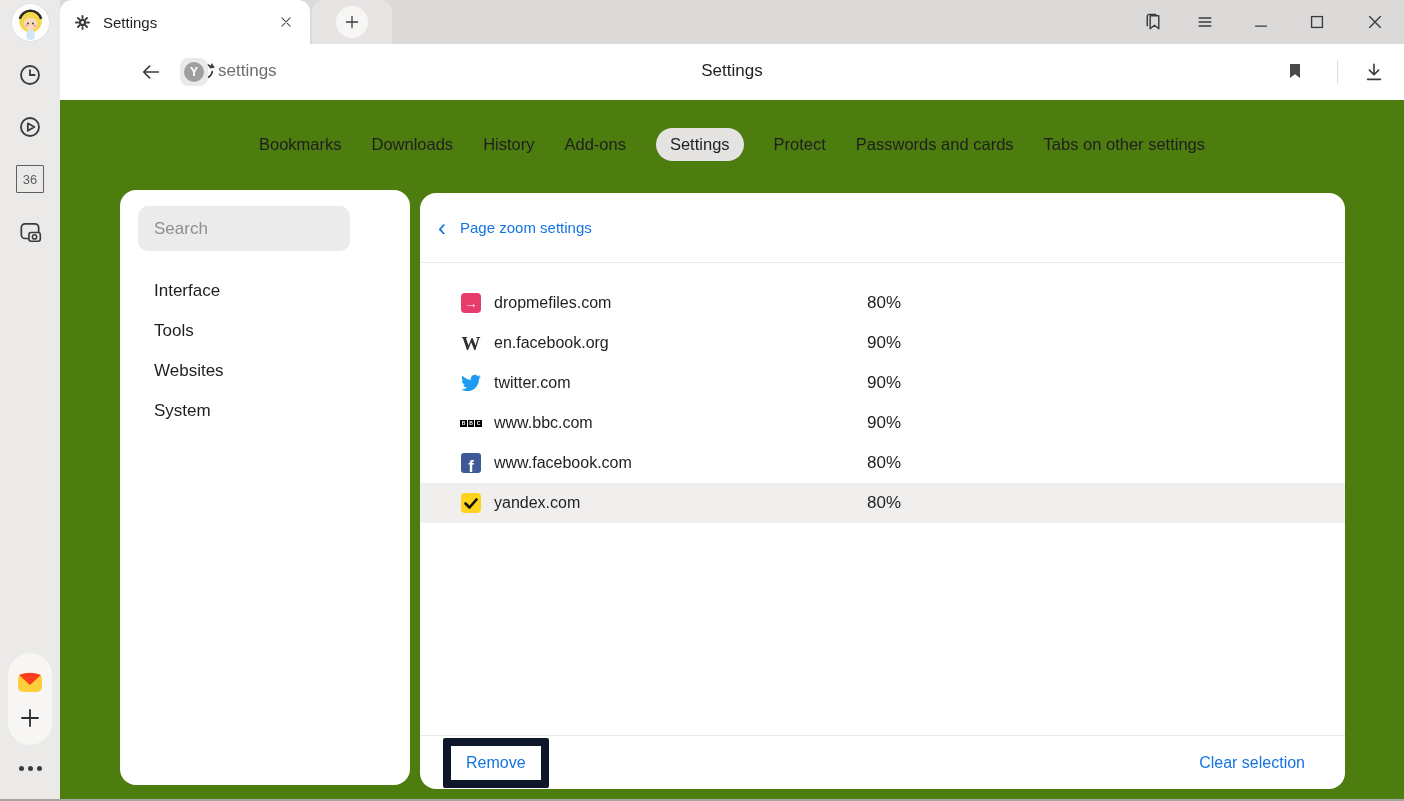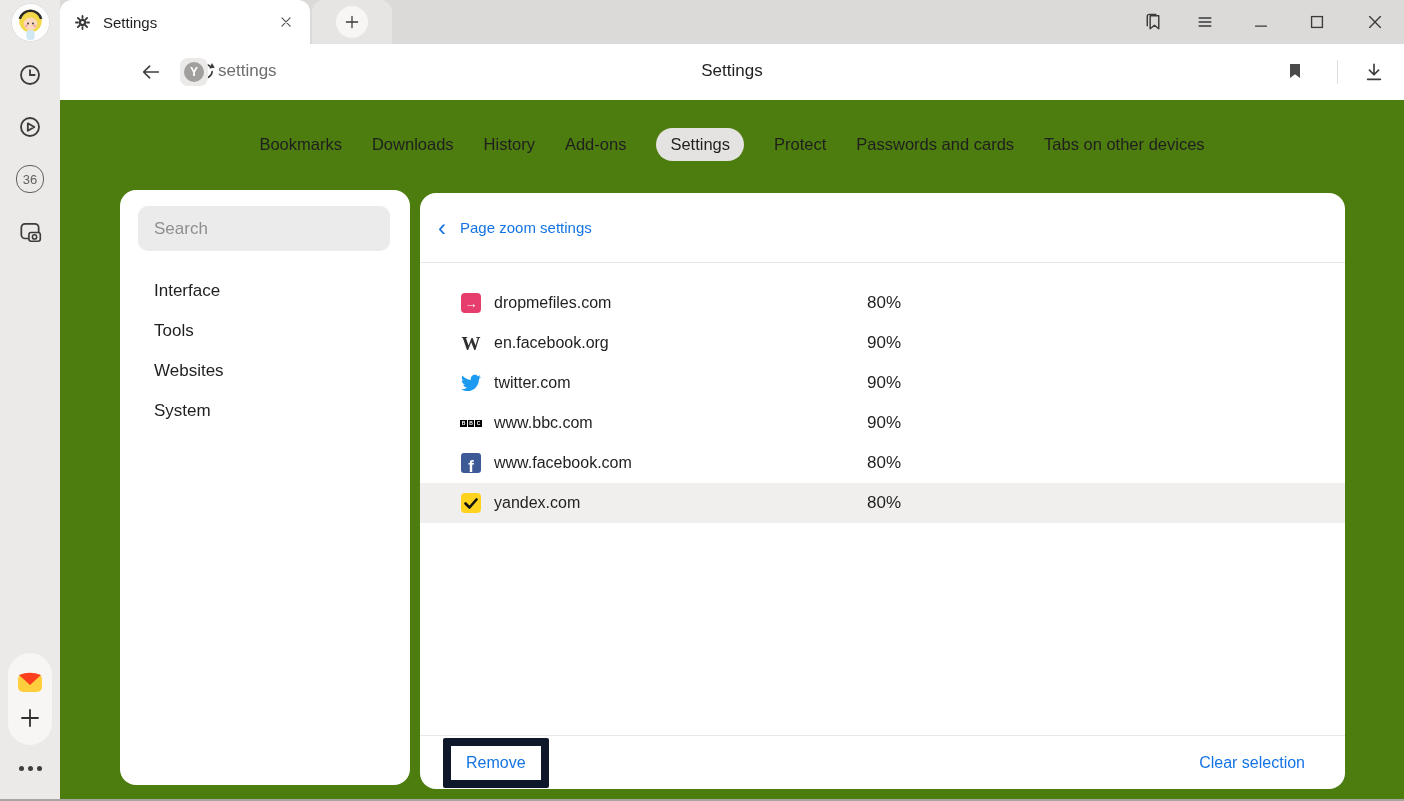--- a/index.html
+++ b/index.html
@@ -4,21 +4,21 @@
 <style>
   * { margin:0; padding:0; box-sizing:border-box; }
   html,body { background:#ddd; }
   body { font-family:"Liberation Sans", sans-serif; }
   .window { position:relative; width:1404px; height:801px; background:#f1efed; overflow:hidden; border-bottom:2px solid #a8a6a5; }
 
   
   .rail { position:absolute; left:0; top:0; width:60px; height:100%; background:#ebeae8; z-index:6; }
   .avatar { position:absolute; left:12px; top:4px; width:37px; height:37px; border-radius:50%; background:#fff; overflow:hidden; cursor:pointer; box-shadow:0 0 0 1px rgba(0,0,0,.04);}
   .rail-icon { position:absolute; left:17px; width:26px; height:26px; cursor:pointer; }
-  .badge36 { position:absolute; left:16px; width:28px; height:28px; border:1.7px solid #5f5f5f; border-radius:13px; display:flex; align-items:center; justify-content:center; font-size:13px; color:#5f5f5f; cursor:pointer; }
+  .badge36 { position:absolute; left:16px; width:28px; height:28px; border:1.7px solid #5f5f5f; border-radius:1px; display:flex; align-items:center; justify-content:center; font-size:13px; color:#5f5f5f; cursor:pointer; }
   .mail-group { position:absolute; left:8px; top:653px; width:44px; height:92px; border-radius:22px; background:#f7f6f5; display:flex; flex-direction:column; align-items:center; justify-content:center; gap:8px; }
   .mail-icon { width:30px; height:30px; cursor:pointer; }
   .plus-icon { width:24px; height:24px; cursor:pointer; }
   .dots { position:absolute; left:0; top:766px; width:60px; display:flex; justify-content:center; gap:4px; cursor:pointer; }
   .dots i { width:5px; height:5px; border-radius:50%; background:#3d3d3d; }
 
   
   .tabbar { position:absolute; left:60px; top:0; right:0; height:44px; background:#dcdad9; }
   .tab-active { position:absolute; left:0; top:0; width:250px; height:44px; background:#fff; border-radius:12px 12px 0 0; display:flex; align-items:center; padding:0 14px; cursor:pointer; }
   .tab-active .title { flex:1; margin-left:12px; font-size:15px; color:#1f1f1f; }
@@ -36,21 +36,21 @@
   .tb-title { position:absolute; left:0; right:0; top:17px; text-align:center; font-size:17px; color:#1f1f1f; pointer-events:none; }
   .tb-divider { position:absolute; right:66px; top:16px; width:1px; height:24px; background:#ddd; }
 
   
   .content { position:absolute; left:60px; top:100px; right:0; bottom:0; background:#4d7c0f; }
   .navtabs { position:absolute; top:28px; left:0; right:0; display:flex; justify-content:center; align-items:center; gap:30px; font-size:16.5px; color:#1f1f1f; }
   .navtab { padding:7px 0; cursor:pointer; white-space:nowrap; }
   .navtab.active { background:#e5e3e2; border-radius:18px; padding:7px 14px; }
 
   .panel-sidebar { position:absolute; left:60px; top:90px; width:290px; height:595px; background:#fff; border-radius:16px; }
-  .search-input { display:block; margin:16px 20px 0 18px; width:252px; height:45px; background:#ebebeb; border:none; border-radius:10px; padding:0 16px; font-size:17px; color:#333; font-family:"Liberation Sans", sans-serif; outline:none; }
+  .search-input { display:block; margin:16px 20px 0 18px; width:212px; height:45px; background:#ebebeb; border:none; border-radius:10px; padding:0 16px; font-size:17px; color:#333; font-family:"Liberation Sans", sans-serif; outline:none; }
   .search-input::placeholder { color:#8f8f8f; }
   .side-list { margin-top:20px; padding-left:34px; }
   .side-item { height:40px; line-height:40px; font-size:17px; color:#1f1f1f; cursor:pointer; }
 
   .panel-main { position:absolute; left:360px; top:93px; width:925px; height:596px; background:#fff; border-radius:16px; display:flex; flex-direction:column; overflow:hidden; }
   .pm-header { height:69px; flex:none; display:flex; align-items:center; padding-left:18px; color:#1574e4; cursor:pointer; }
   .pm-header .chev { font-size:24px; width:22px; line-height:1; }
   .pm-header .pm-title { font-size:15px; }
   .h-divider { height:1px; background:#e9e8e7; flex:none; }
   .site-list { padding-top:20px; flex:none; }
@@ -231,21 +231,21 @@
   <div class="content">
 
     <div class="navtabs">
       <span class="navtab">Bookmarks</span>
       <span class="navtab">Downloads</span>
       <span class="navtab">History</span>
       <span class="navtab">Add-ons</span>
       <span class="navtab active">Settings</span>
       <span class="navtab">Protect</span>
       <span class="navtab">Passwords and cards</span>
-      <span class="navtab">Tabs on other devices</span>
+      <span class="navtab">Tabs on other settings</span>
     </div>
 
     <div class="panel-sidebar">
       <input class="search-input" type="text" placeholder="Search" style="">
       <div class="side-list">
         <div class="side-item">Interface</div>
         <div class="side-item">Tools</div>
         <div class="side-item">Websites</div>
         <div class="side-item">System</div>
       </div>

